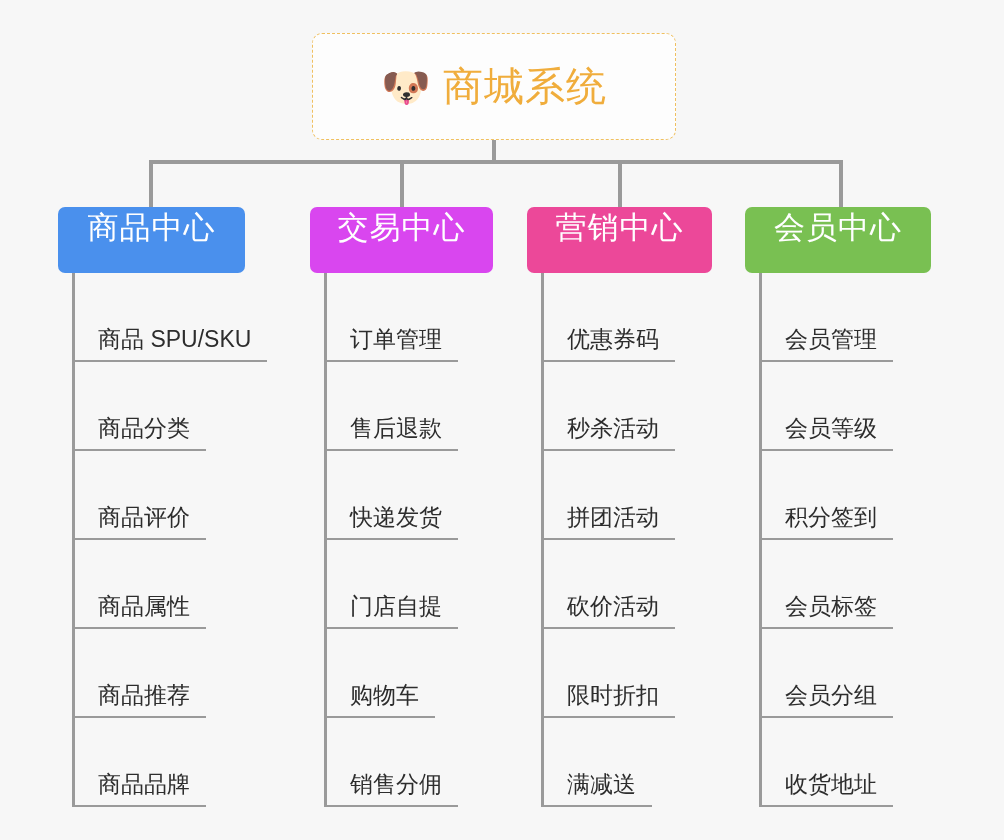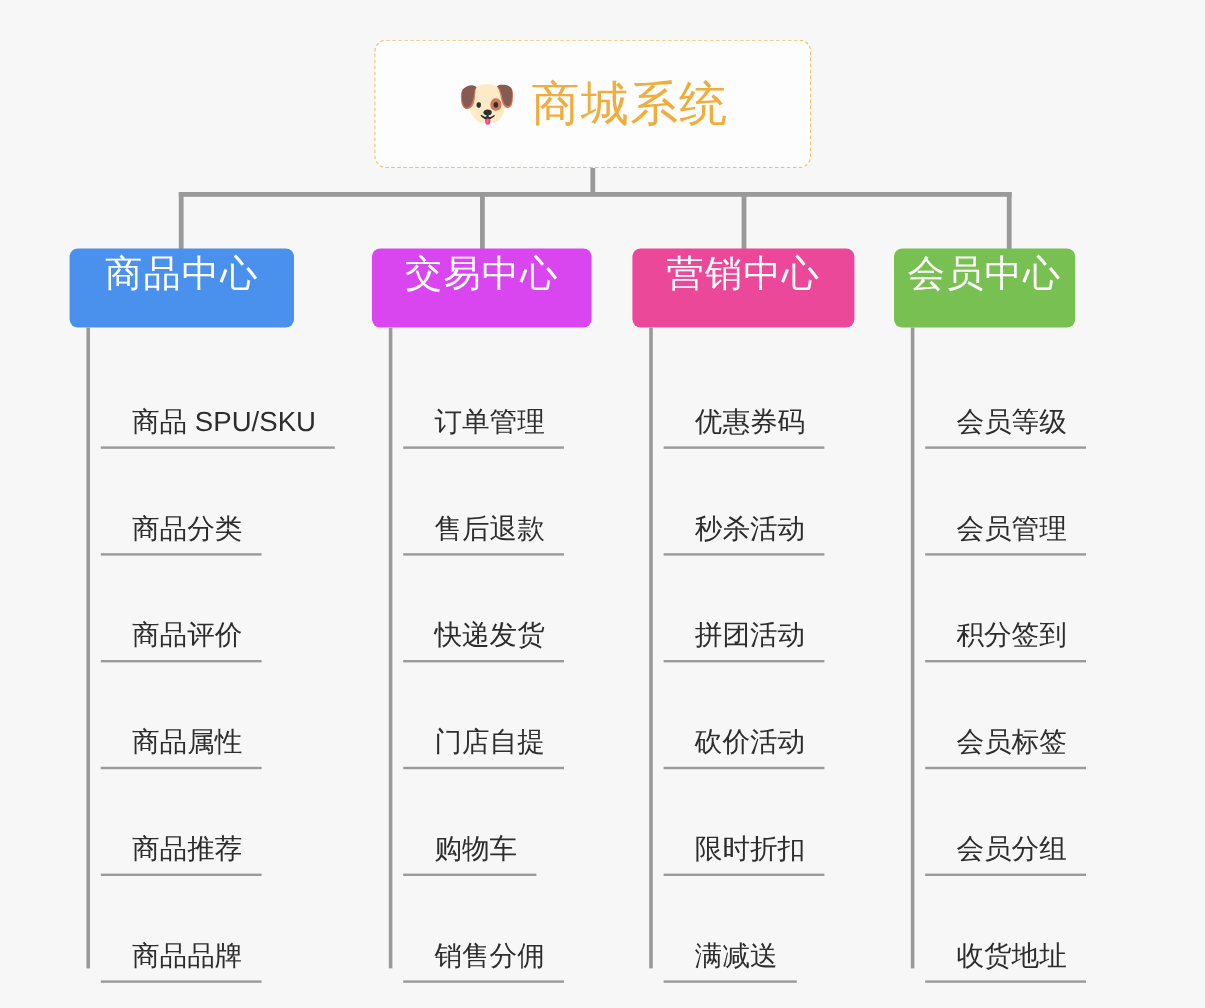--- a/index.html
+++ b/index.html
@@ -80,21 +80,21 @@
     position: absolute;
     left: 14px;
     top: 66px;
     width: 3px;
     background: #9a9a9a;
   }
   .leaf-list {
     position: absolute;
     left: 14px;
     top: 66px;
-    margin: 12px;
+    margin: 0;
     padding: 0;
     list-style: none;
   }
   .leaf {
     position: relative;
     height: 89px;
     box-sizing: border-box;
     display: flex;
     align-items: flex-end;
   }
@@ -207,32 +207,32 @@
       <li class="leaf">
           <span class="leaf-inner">限时折扣</span>
         </li>
       <li class="leaf">
           <span class="leaf-inner">满减送</span>
         </li>
     </ul>
   </div>
 
   <div class="branch" style="left:745px; width:186px;">
-    <div class="branch-head c-green" style="width:151px;">
+    <div class="branch-head c-green" style="width:186px;">
       <span>会员中心</span>
     </div>
     <div class="spine" style="height:534px;"></div>
     <ul class="leaf-list">
       <li class="leaf">
+          <span class="leaf-inner">会员管理</span>
+        </li>
+      <li class="leaf">
           <span class="leaf-inner">会员等级</span>
         </li>
       <li class="leaf">
-          <span class="leaf-inner">会员管理</span>
-        </li>
-      <li class="leaf">
           <span class="leaf-inner">积分签到</span>
         </li>
       <li class="leaf">
           <span class="leaf-inner">会员标签</span>
         </li>
       <li class="leaf">
           <span class="leaf-inner">会员分组</span>
         </li>
       <li class="leaf">
           <span class="leaf-inner">收货地址</span>

